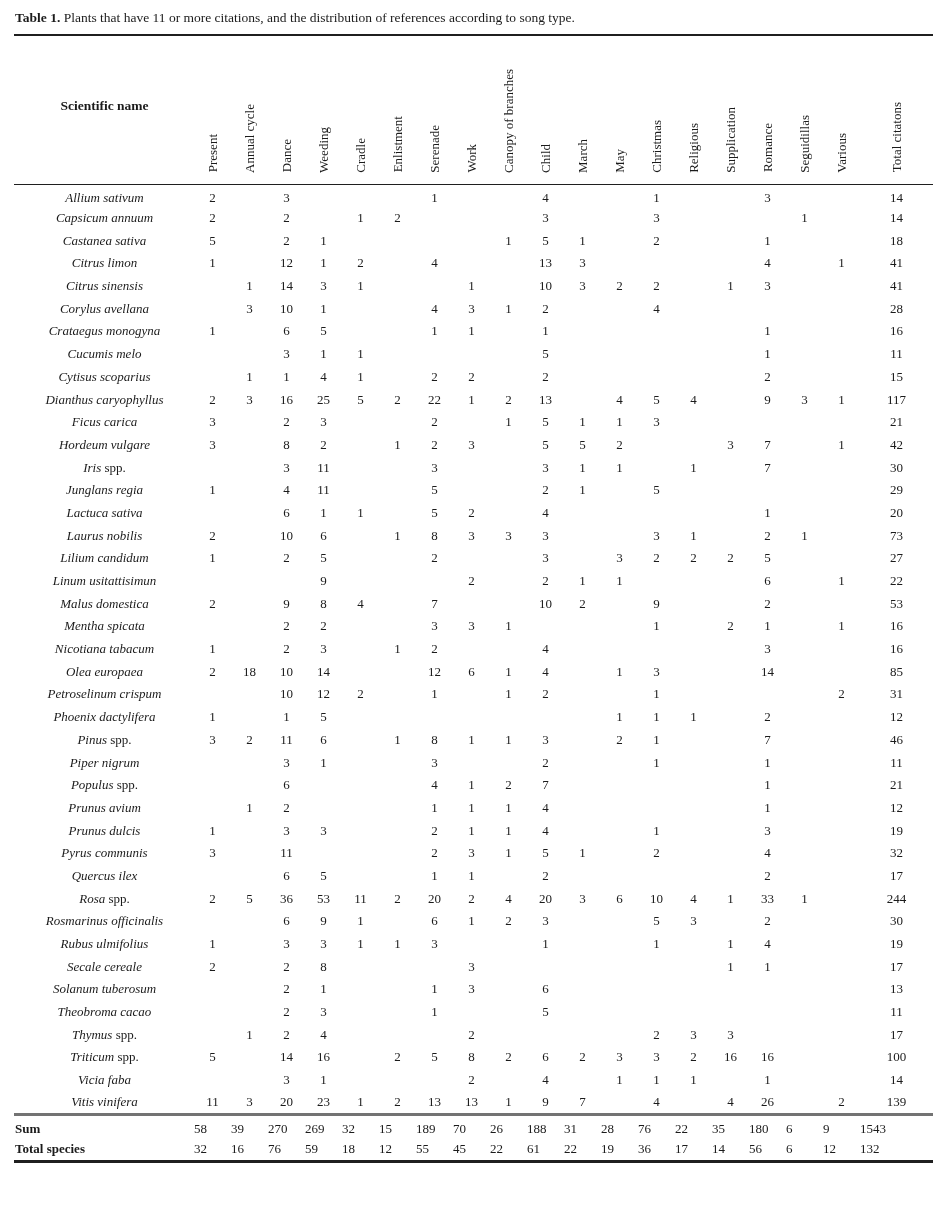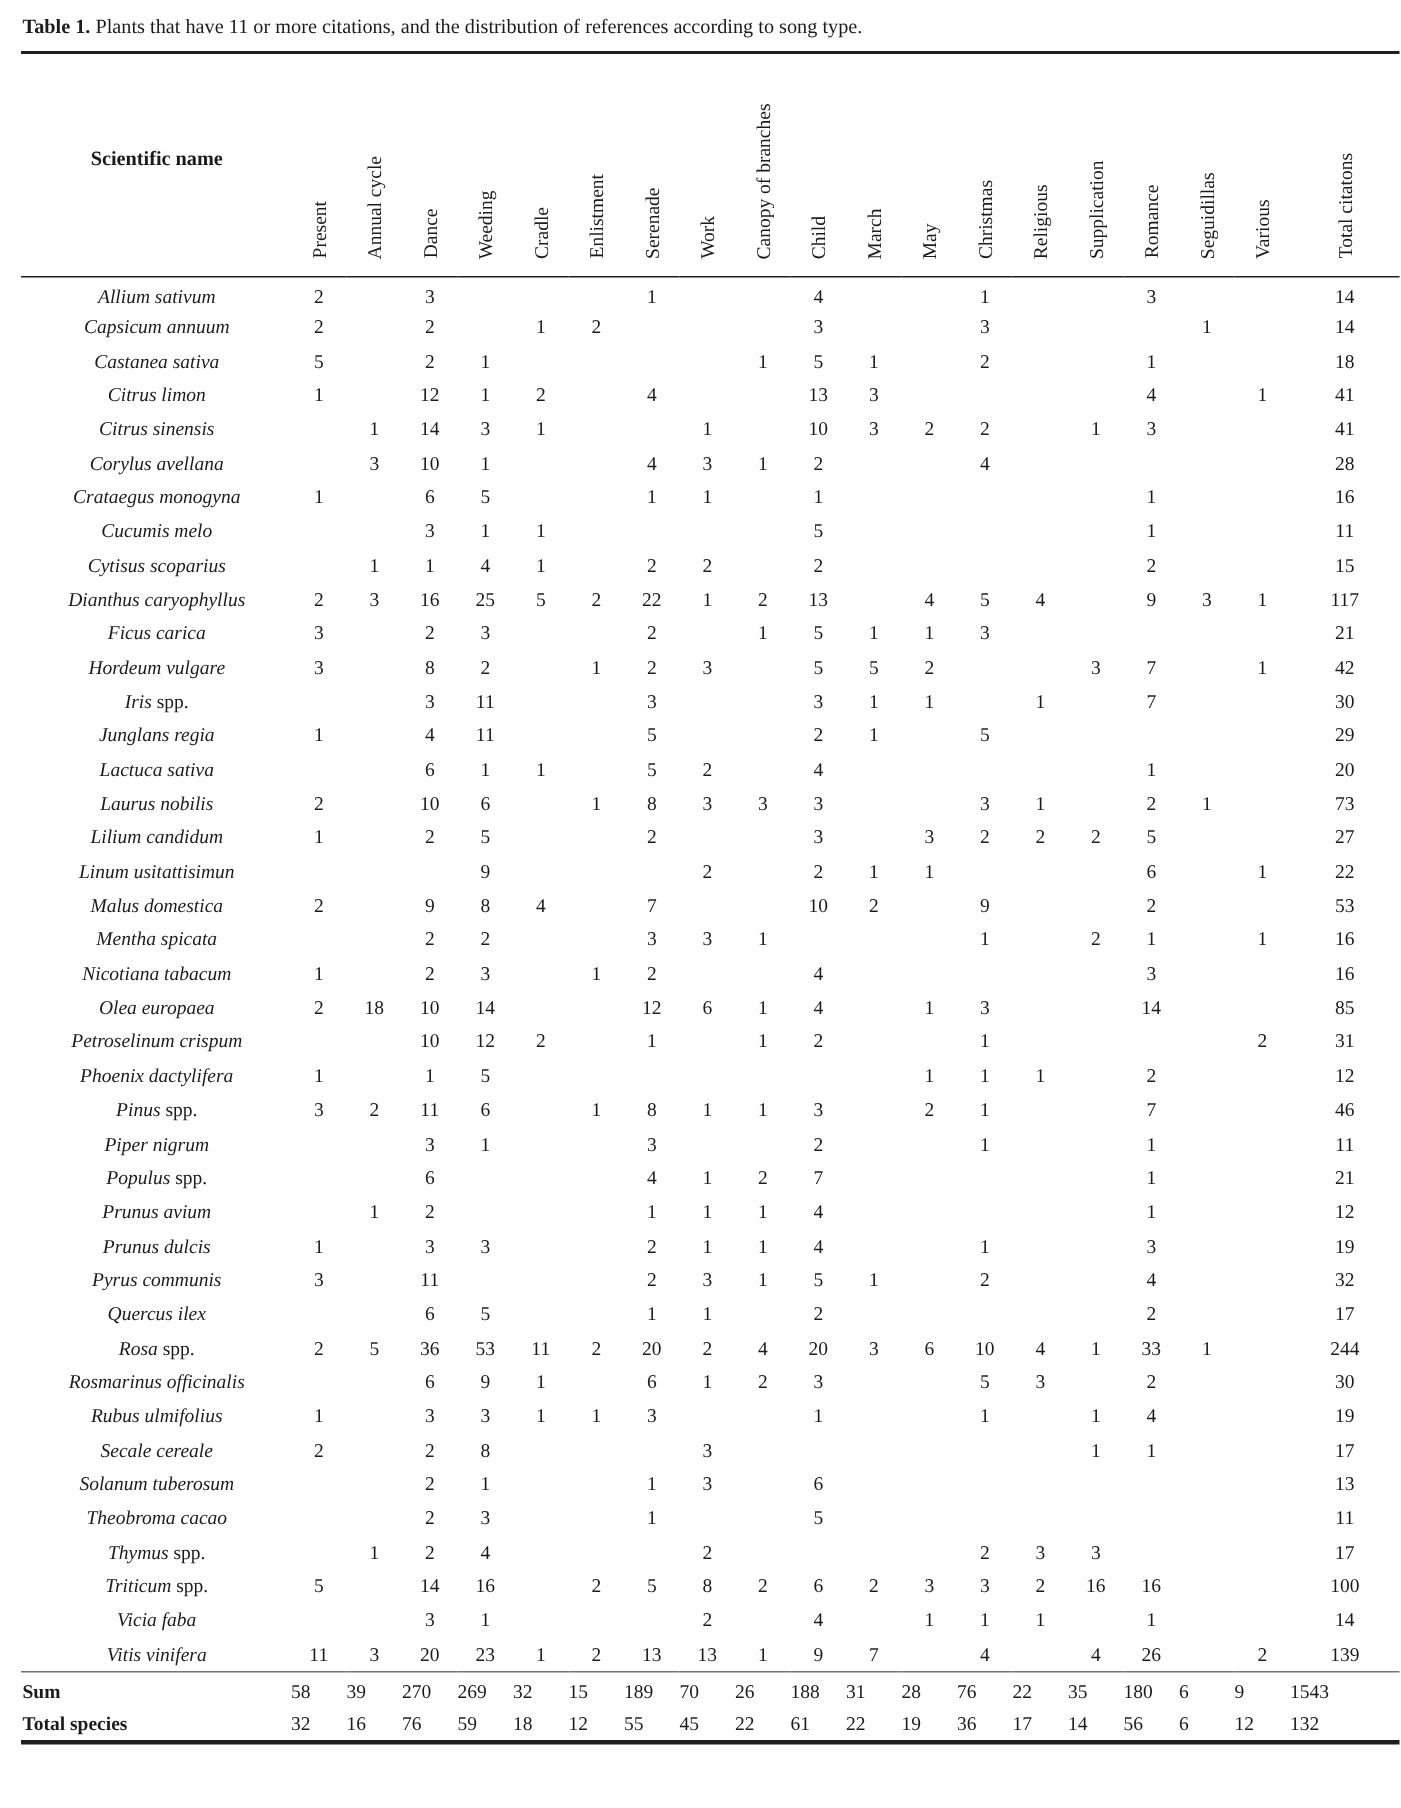--- a/index.html
+++ b/index.html
@@ -67,21 +67,21 @@
   tbody td.name-cell { text-align: center; padding-left: 1px; }
   tbody tr:first-child td { padding-top: 5px; }
 
   tfoot td {
     font-size: 13px;
     height: 23px;
     text-align: left;
     padding: 0;
     white-space: nowrap;
   }
-  tfoot tr:first-child td { border-top: 1px solid #737373; padding-top: 5px; margin-left: 16px; }
+  tfoot tr:first-child td { border-top: 3px solid #737373; padding-top: 5px; margin-left: 16px; }
   tfoot td.label-cell { text-align: left; font-weight: bold; padding-left: 1px; }
 </style>
 </head>
 <body>
 
 <div class="page">
   <p class="caption"><b>Table 1.</b> <span>Plants that have 11 or more citations, and the distribution of references according to song type.</span></p>
 
   <div class="table-wrap">
     <table>

